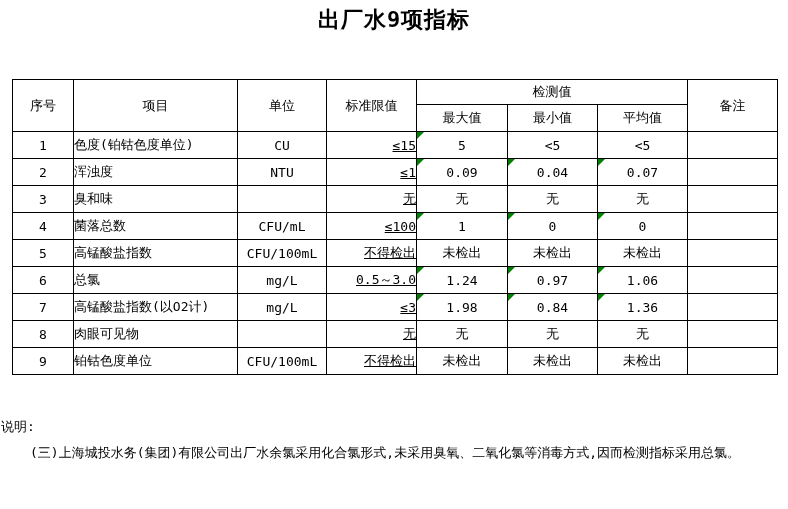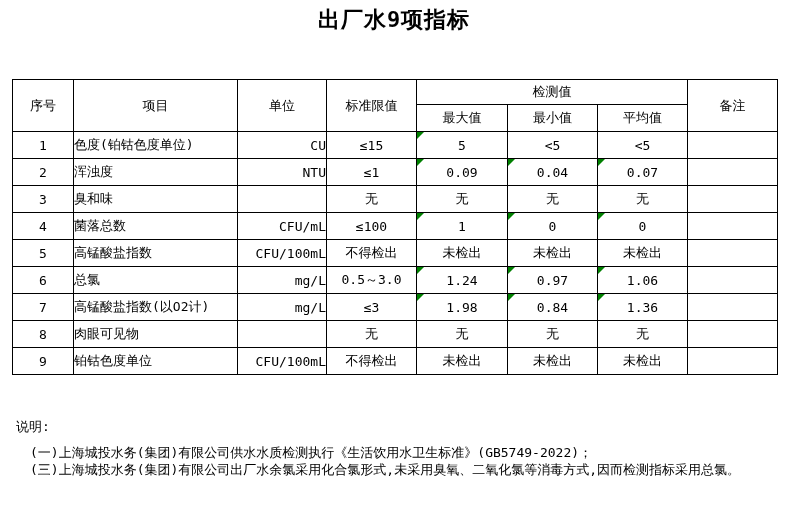--- a/index.html
+++ b/index.html
@@ -42,36 +42,36 @@
     overflow: hidden;
     white-space: nowrap;
     vertical-align: middle;
   }
   table.report th { font-weight: normal; text-align: center; }
   thead tr.h1 { height: 25px; }
   thead tr.h2 { height: 27px; }
   tbody tr { height: 27px; }
   td.c-no   { text-align: center; }
   td.c-item { text-align: left; padding-left: 3px; }
-  td.c-unit { text-align: right; padding-left: 3px; }
-  td.c-limit{ text-align: center; padding-left: 3px; }
+  td.c-unit { text-align: center; padding-left: 3px; }
+  td.c-limit{ text-align: right; padding-left: 3px; text-decoration: underline; }
   td.c-val  { text-align: center; }
   td.c-remark { text-align: center; }
   .tri {
     position: absolute;
     left: 0;
     top: 0;
     width: 0;
     height: 0;
     border-top: 7px solid #008000;
     border-right: 7px solid transparent;
   }
   .notes-label {
     position: absolute;
-    left: 16px;
+    left: 1px;
     top: 418px;
     font-size: 13px;
   }
   .notes {
     position: absolute;
     left: 30px;
     top: 445px;
     font-size: 13px;
     line-height: 16.5px;
     white-space: nowrap;
@@ -200,17 +200,16 @@
           <td class="c-val"><span>未检出</span></td>
           <td class="c-val"><span>未检出</span></td>
           <td class="c-val"><span>未检出</span></td>
           <td class="c-remark"><span></span></td>
         </tr>
       </tbody>
   </table>
 
   <div class="notes-label">说明:</div>
   <div class="notes">
-    <div>(一)上海城投水务(集团)有限公司供水水质检测执行《生活饮用水卫生标准》(GB5749-2022)；</div>
     <div>(三)上海城投水务(集团)有限公司出厂水余氯采用化合氯形式,未采用臭氧、二氧化氯等消毒方式,因而检测指标采用总氯。</div>
   </div>
 
 </div>
 
 </body></html>

